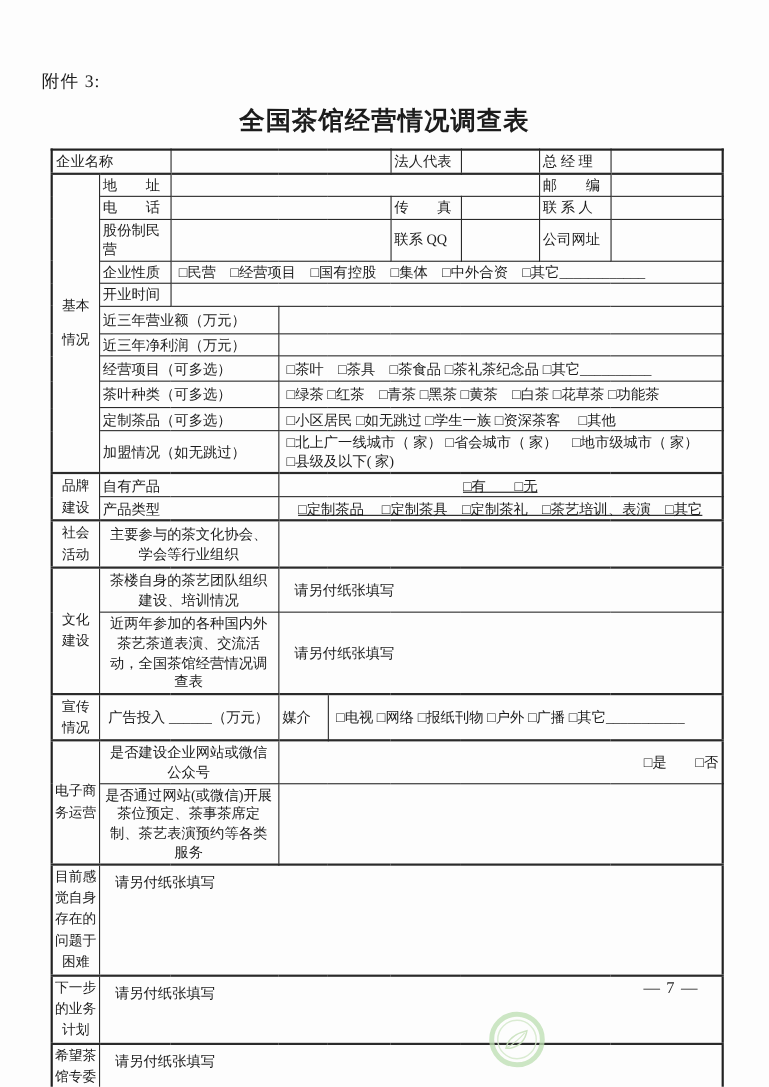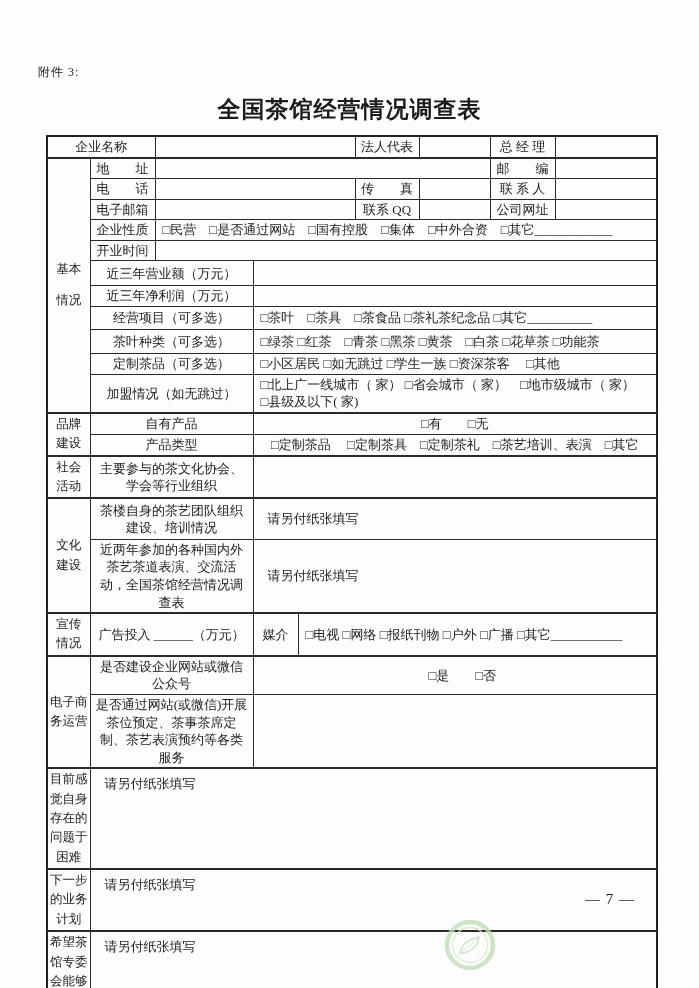--- a/index.html
+++ b/index.html
@@ -1,44 +1,44 @@
 <!DOCTYPE html>
 <html><head>
 <meta charset="utf-8">
 <style>
   html,body{margin:0;padding:0;}
   body{
     width:699px;height:988px;position:relative;background:#fdfdfd;
     font-family:"Liberation Serif","DejaVu Serif",serif;color:#1c1c1c;
     overflow:hidden;
   }
-  .attachment{position:absolute;left:38px;top:64px;font-size:12px;letter-spacing:1px;text-align:right;}
+  .attachment{position:absolute;left:38px;top:64px;font-size:16px;letter-spacing:1px;text-align:right;}
   .doc-title{
     position:absolute;left:0;top:94px;width:699px;text-align:center;
     font-family:"Liberation Sans","DejaVu Sans",sans-serif;
     font-size:23px;font-weight:bold;letter-spacing:1px;
   }
   table.survey{
     position:absolute;left:46px;top:135px;width:611px;
     border-collapse:collapse;table-layout:fixed;
     border:2px solid #222;
   }
   td{
     border:1px solid #2a2a2a;font-size:13px;line-height:1.35;
     padding:1px 3px;vertical-align:middle;word-break:break-all;
     overflow:hidden;
   }
   tr.tk td{border-top-width:2px;}
   td.sec{text-align:center;white-space:pre-line;padding:1px 1px;font-size:12.5px;line-height:1.55;}
   td.sec.gap{line-height:2.5;}
-  td.lab{text-align:center;margin-top:40px;}
+  td.lab{text-align:left;margin-top:40px;}
   td.labL{text-align:center;padding:1px 4px;}
   td.val{text-align:left;padding-left:7px;}
-  td.valP{text-align:center;padding-left:18px;}
-  td.valC{text-align:center;}
+  td.valP{text-align:right;padding-left:18px;}
+  td.valC{text-align:center;text-decoration:underline;}
   td.fill{text-align:left;padding-left:14px;}
   td.fillTop{text-align:left;padding-left:14px;vertical-align:top;padding-top:6px;}
   .page-number{position:absolute;top:891px;left:560px;width:100px;text-align:center;font-size:15px;letter-spacing:1px;}
   .stamp{position:absolute;left:443px;top:918px;width:54px;height:54px;opacity:0.85;}
 </style>
 </head>
 <body>
 
 <div class="attachment">附件 3:</div>
 <div class="doc-title">全国茶馆经营情况调查表</div>
@@ -78,31 +78,31 @@
   <tr style="height:18px">
     <td class="lab">电　　话</td>
     <td colspan="3"></td>
     <td class="lab">传　　真</td>
     <td></td>
     <td class="lab">联 系 人</td>
     <td></td>
   </tr>
 
   <tr style="height:18px">
-    <td class="lab">电子邮箱</td>
+    <td class="lab">股份制民营</td>
     <td colspan="3"></td>
     <td class="lab">联系 QQ</td>
     <td></td>
     <td class="lab">公司网址</td>
     <td></td>
   </tr>
 
   <tr style="height:18px">
     <td class="lab">企业性质</td>
-    <td class="val" colspan="7">□民营　□是否通过网站　□国有控股　□集体　□中外合资　□其它____________</td>
+    <td class="val" colspan="7">□民营　□经营项目　□国有控股　□集体　□中外合资　□其它____________</td>
   </tr>
 
   <tr style="height:16px">
     <td class="lab">开业时间</td>
     <td colspan="7"></td>
   </tr>
 
   <tr style="height:25px">
     <td class="lab" colspan="2">近三年营业额（万元）</td>
     <td colspan="6"></td>

